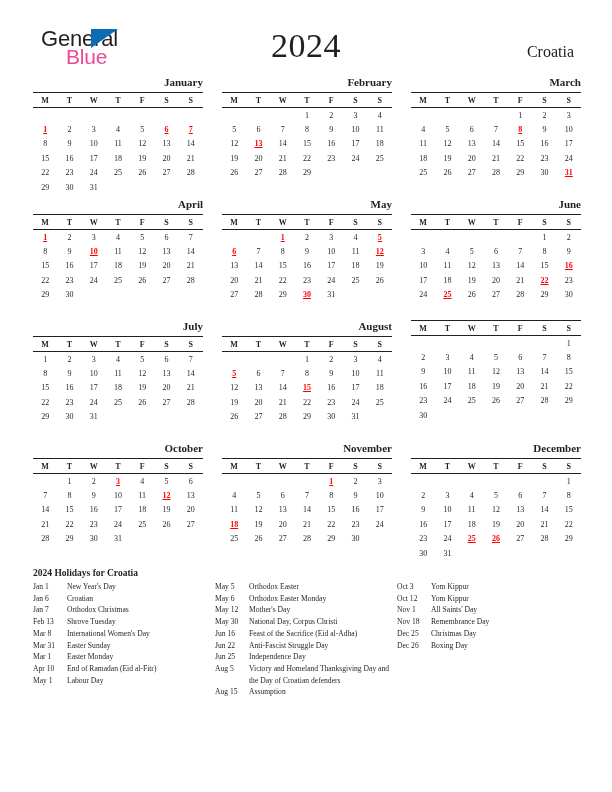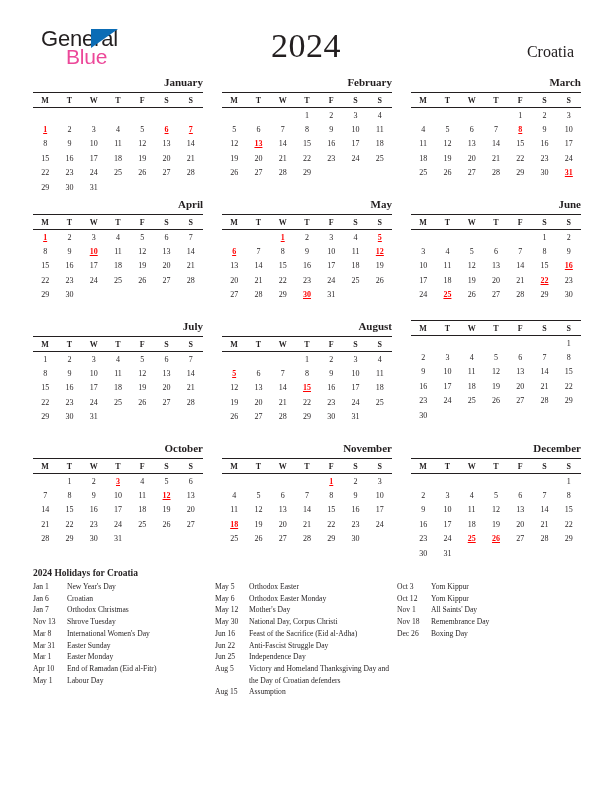--- a/index.html
+++ b/index.html
@@ -988,21 +988,21 @@
         </div>
         <div class="hol-item">
           <span class="hol-date">Jan 6</span>
           <span class="hol-name">Croatian</span>
         </div>
         <div class="hol-item">
           <span class="hol-date">Jan 7</span>
           <span class="hol-name">Orthodox Christmas</span>
         </div>
         <div class="hol-item">
-          <span class="hol-date">Nov 13</span>
+          <span class="hol-date">Feb 13</span>
           <span class="hol-name">Shrove Tuesday</span>
         </div>
         <div class="hol-item">
           <span class="hol-date">Mar 8</span>
           <span class="hol-name">International Women's Day</span>
         </div>
         <div class="hol-item">
           <span class="hol-date">Mar 31</span>
           <span class="hol-name">Easter Sunday</span>
         </div>
@@ -1066,20 +1066,24 @@
           <span class="hol-date">Oct 12</span>
           <span class="hol-name">Yom Kippur</span>
         </div>
         <div class="hol-item">
           <span class="hol-date">Nov 1</span>
           <span class="hol-name">All Saints' Day</span>
         </div>
         <div class="hol-item">
           <span class="hol-date">Nov 18</span>
           <span class="hol-name">Remembrance Day</span>
+        </div>
+        <div class="hol-item">
+          <span class="hol-date">Dec 25</span>
+          <span class="hol-name">Christmas Day</span>
         </div>
         <div class="hol-item">
           <span class="hol-date">Dec 26</span>
           <span class="hol-name">Boxing Day</span>
         </div>
       </div>
     </div>
 </div>
 
 </body></html>

